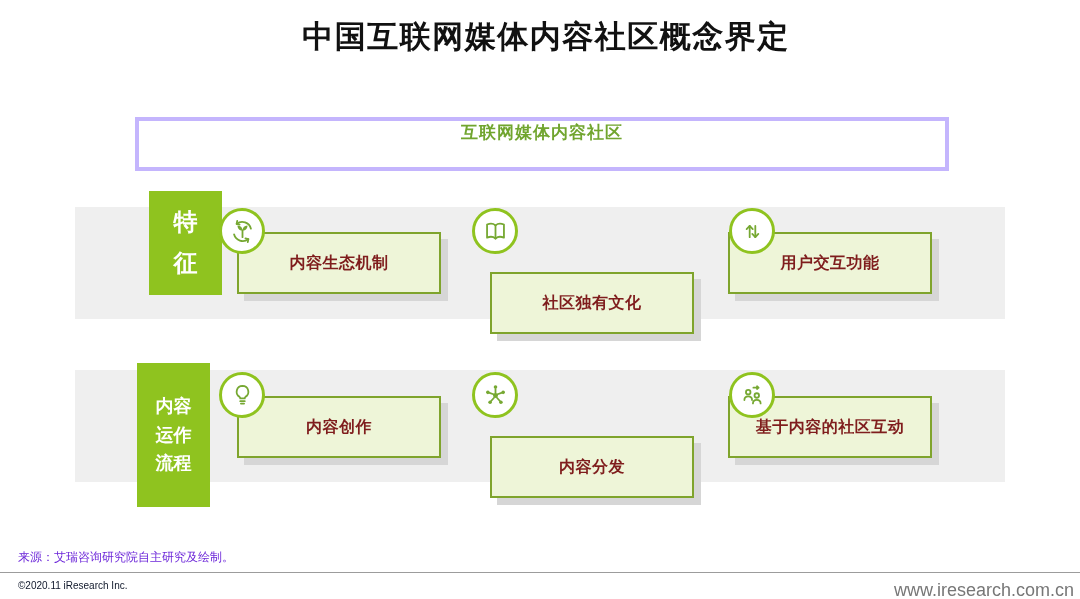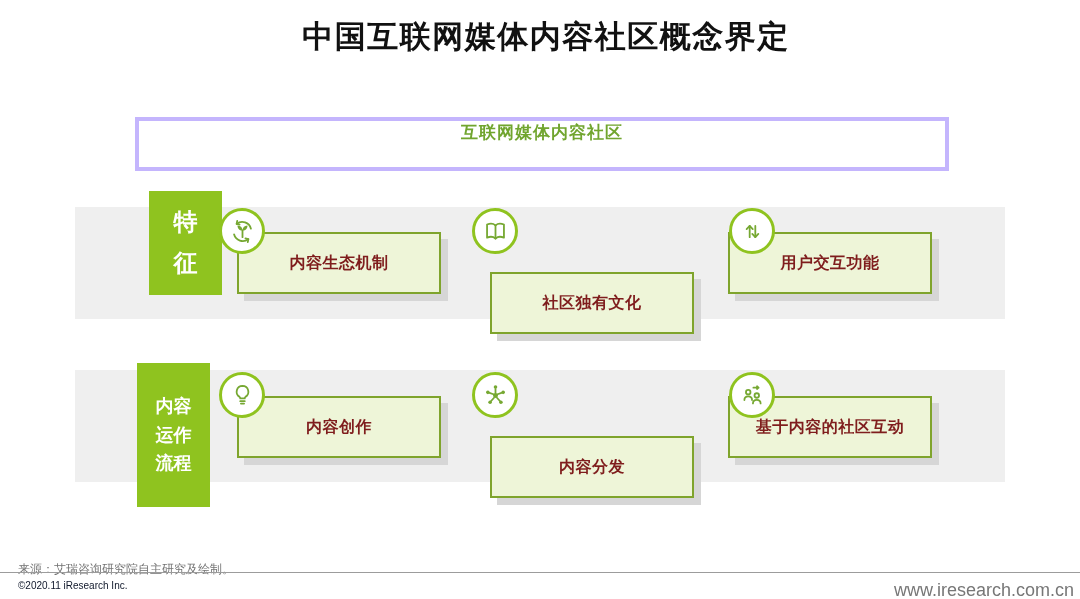--- a/index.html
+++ b/index.html
@@ -41,21 +41,21 @@
   .icon-circle{
     position:absolute;width:46px;height:46px;border-radius:50%;background:#fff;
     border:3px solid #8fc31f;box-sizing:border-box;
     display:flex;align-items:center;justify-content:center;z-index:3;
   }
   .icon-circle.r1{top:208px;}
   .icon-circle.r2{top:372px;}
   .ic1{left:219px;} .ic2{left:472px;} .ic3{left:729px;}
   .icon-circle svg{width:27px;height:27px;stroke:#76a832;fill:none;
     stroke-width:1.6;stroke-linecap:round;stroke-linejoin:round;}
-  .source-note{position:absolute;left:18px;top:549px;font-size:12px;color:#737373;margin-top:12px;}
+  .source-note{position:absolute;left:18px;top:549px;font-size:12px;color:#6d28d9;}
   .divider{position:absolute;left:0;top:572px;width:1080px;border-top:1px solid #9c9c9c;}
   .copyright{position:absolute;left:18px;top:580px;font-size:10px;color:#0f172a;text-align:center;}
   .website{position:absolute;right:18px;top:580px;font-size:18px;color:#777;}
 </style>
 </head>
 <body>
 
 <div class="canvas">
 
   <div class="title">中国互联网媒体内容社区概念界定</div>

